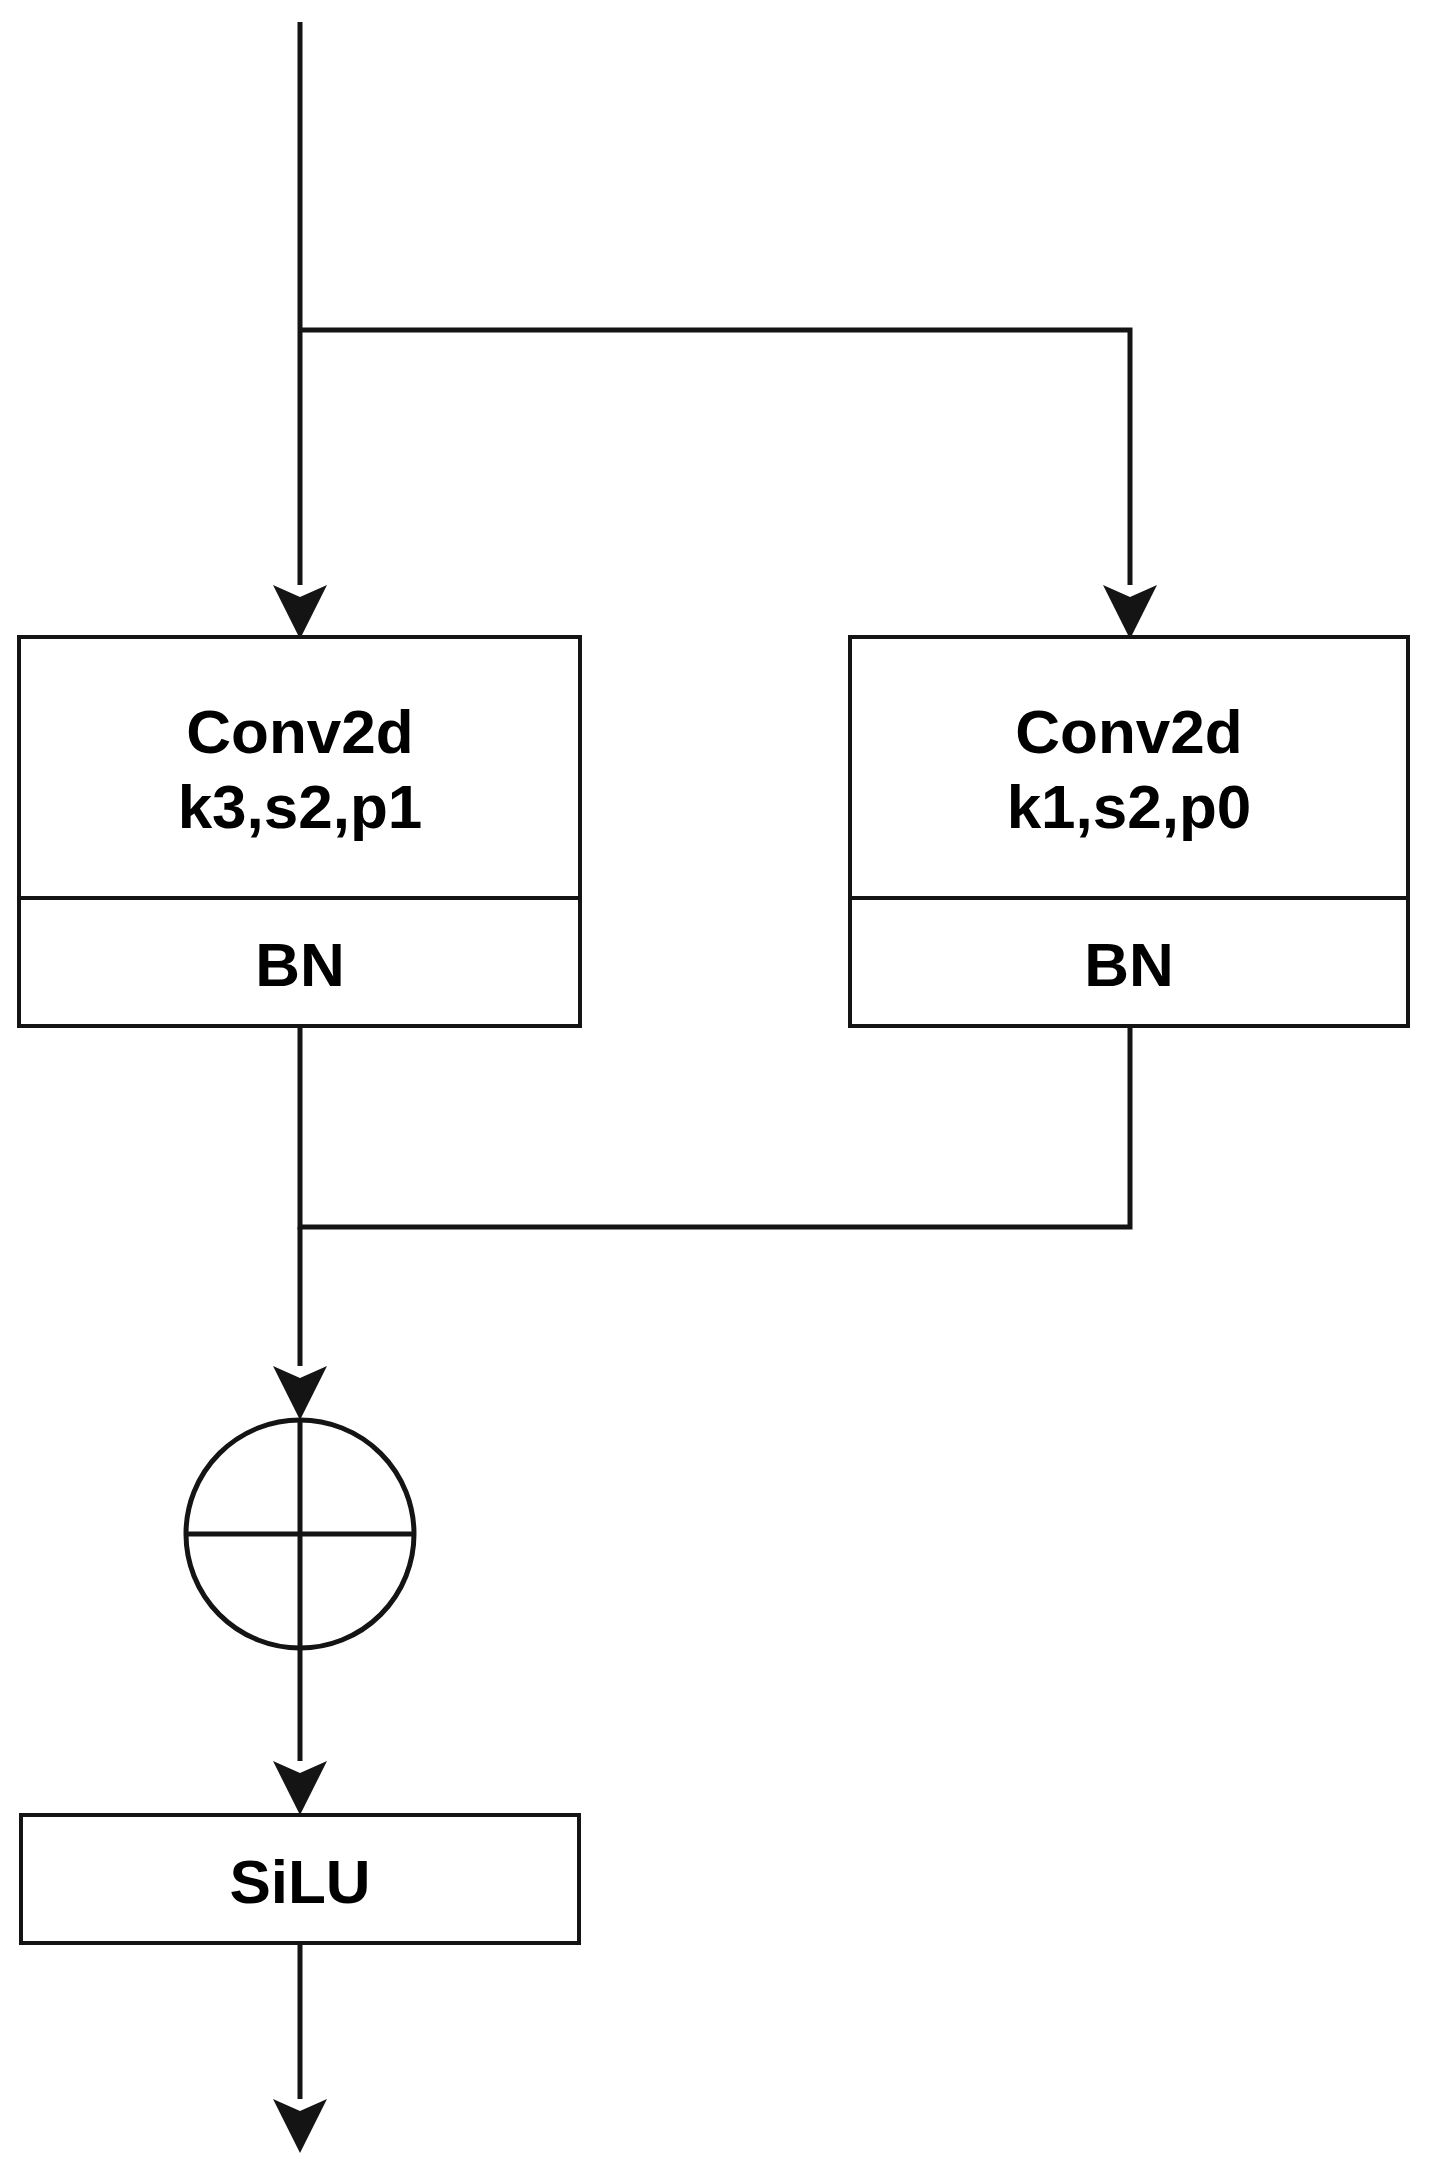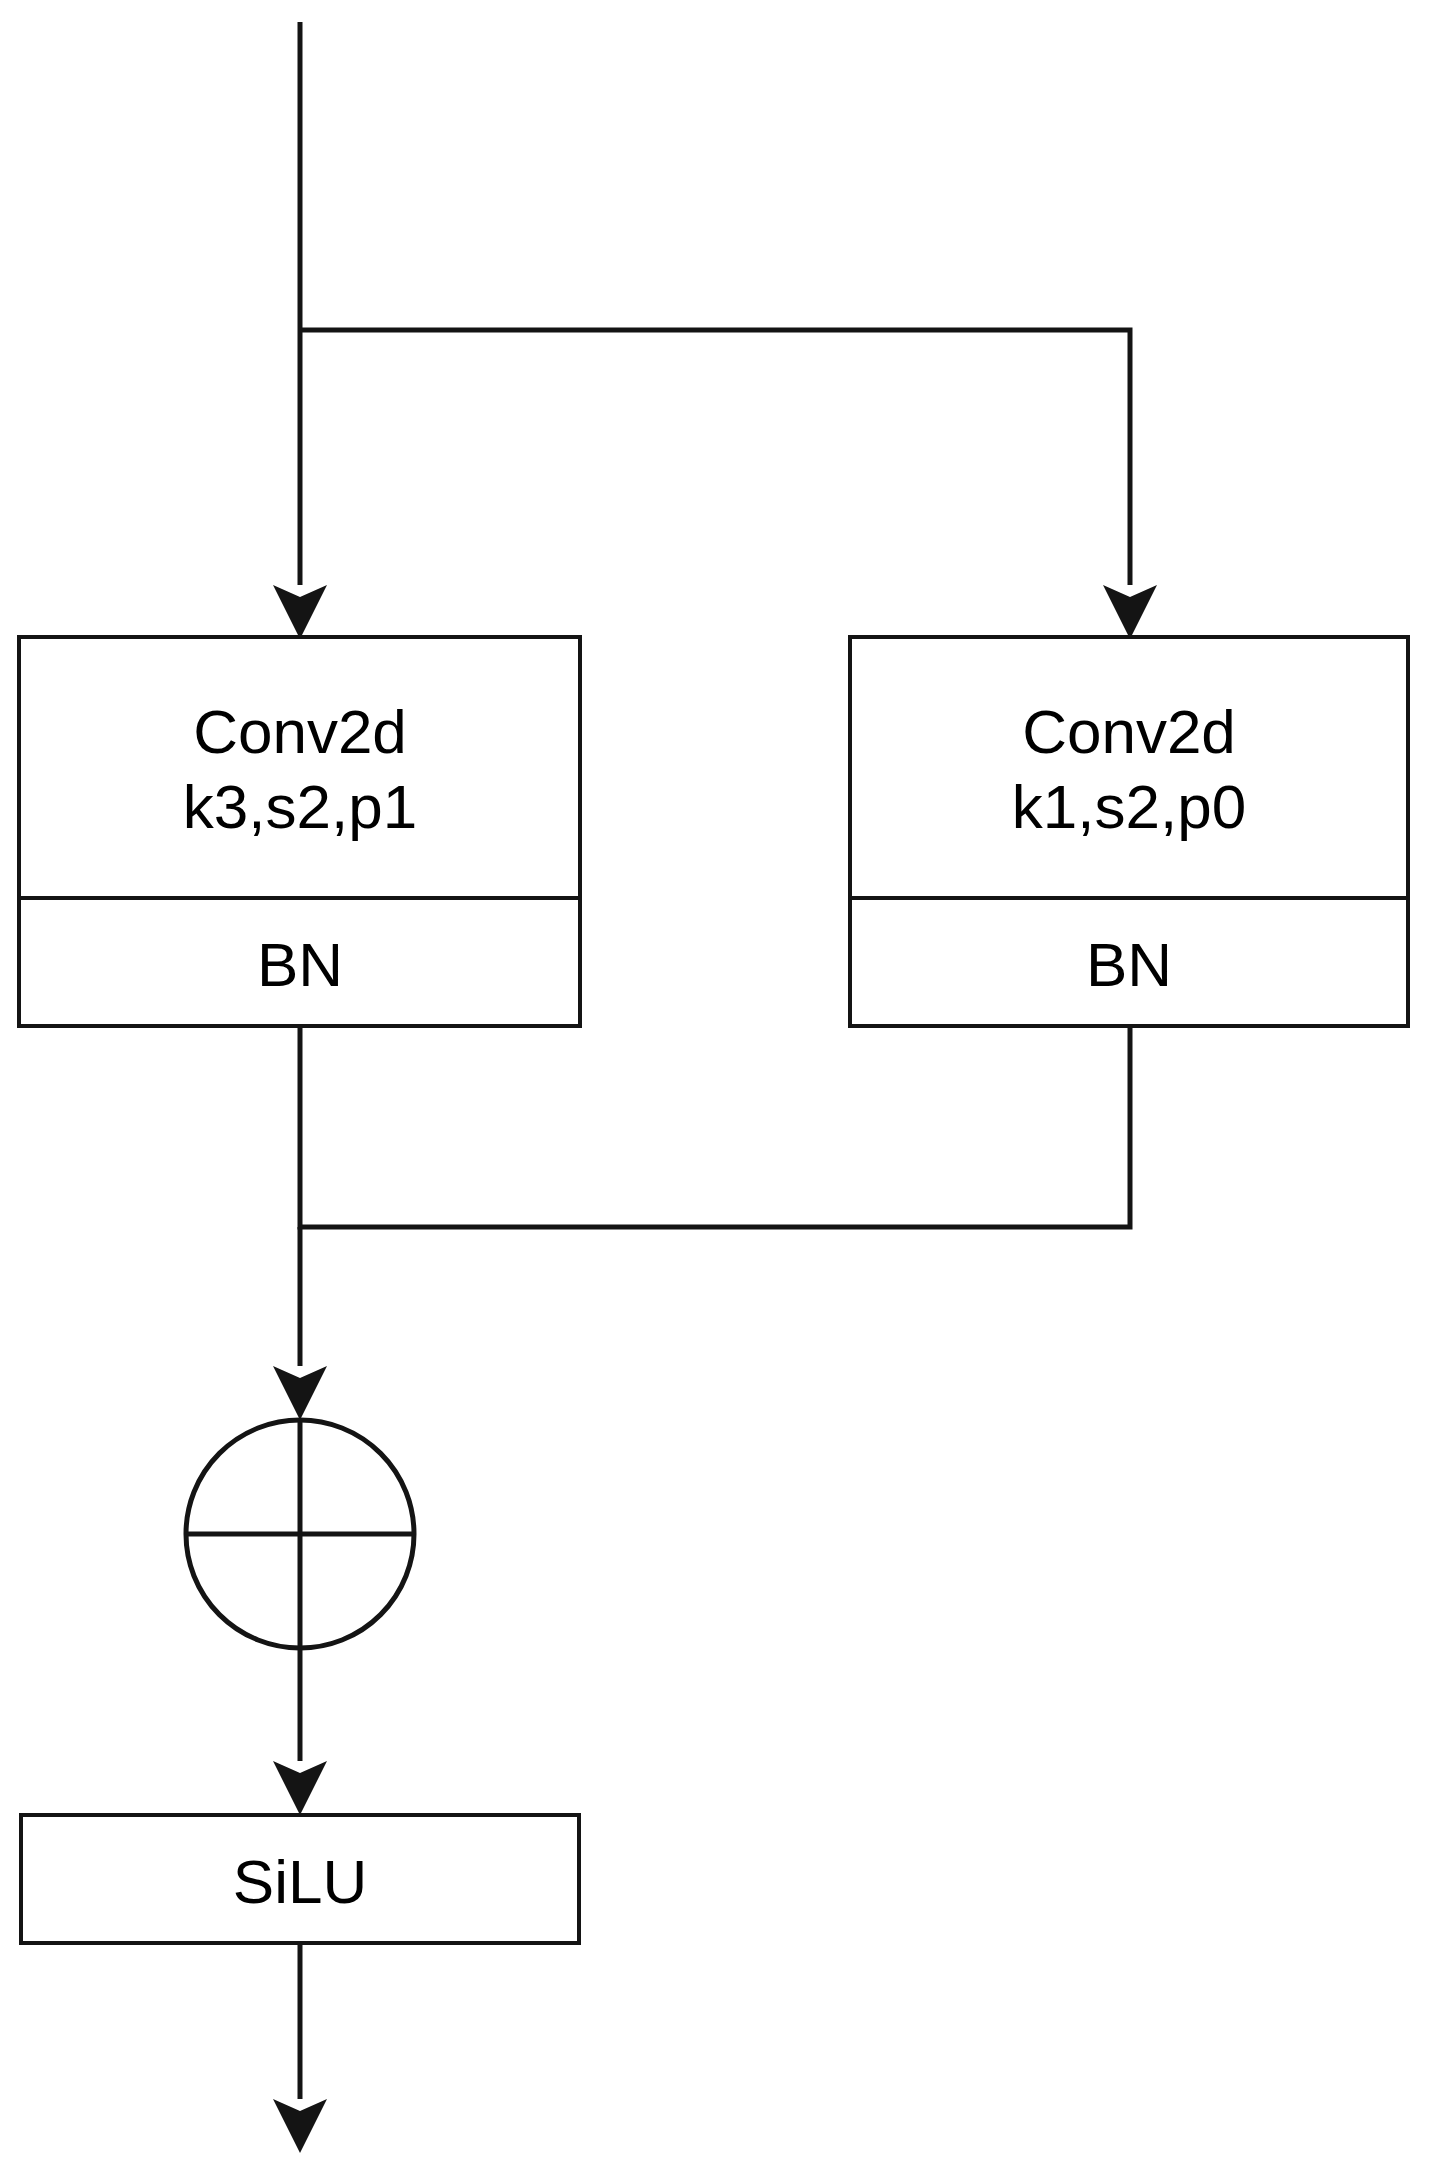--- a/index.html
+++ b/index.html
@@ -6,20 +6,21 @@
     margin: 0;
     padding: 0;
     background: #ffffff;
   }
   .canvas {
     position: relative;
     width: 1430px;
     height: 2169px;
     background: #ffffff;
     font-family: "Liberation Sans", sans-serif;
+    font-weight: bold;
   }
   svg { display: block; }
   .node-label {
     font-family: "Liberation Sans", sans-serif;
     font-size: 62px;
     fill: #000000;
     text-anchor: middle;
   }
 </style>
 </head>

